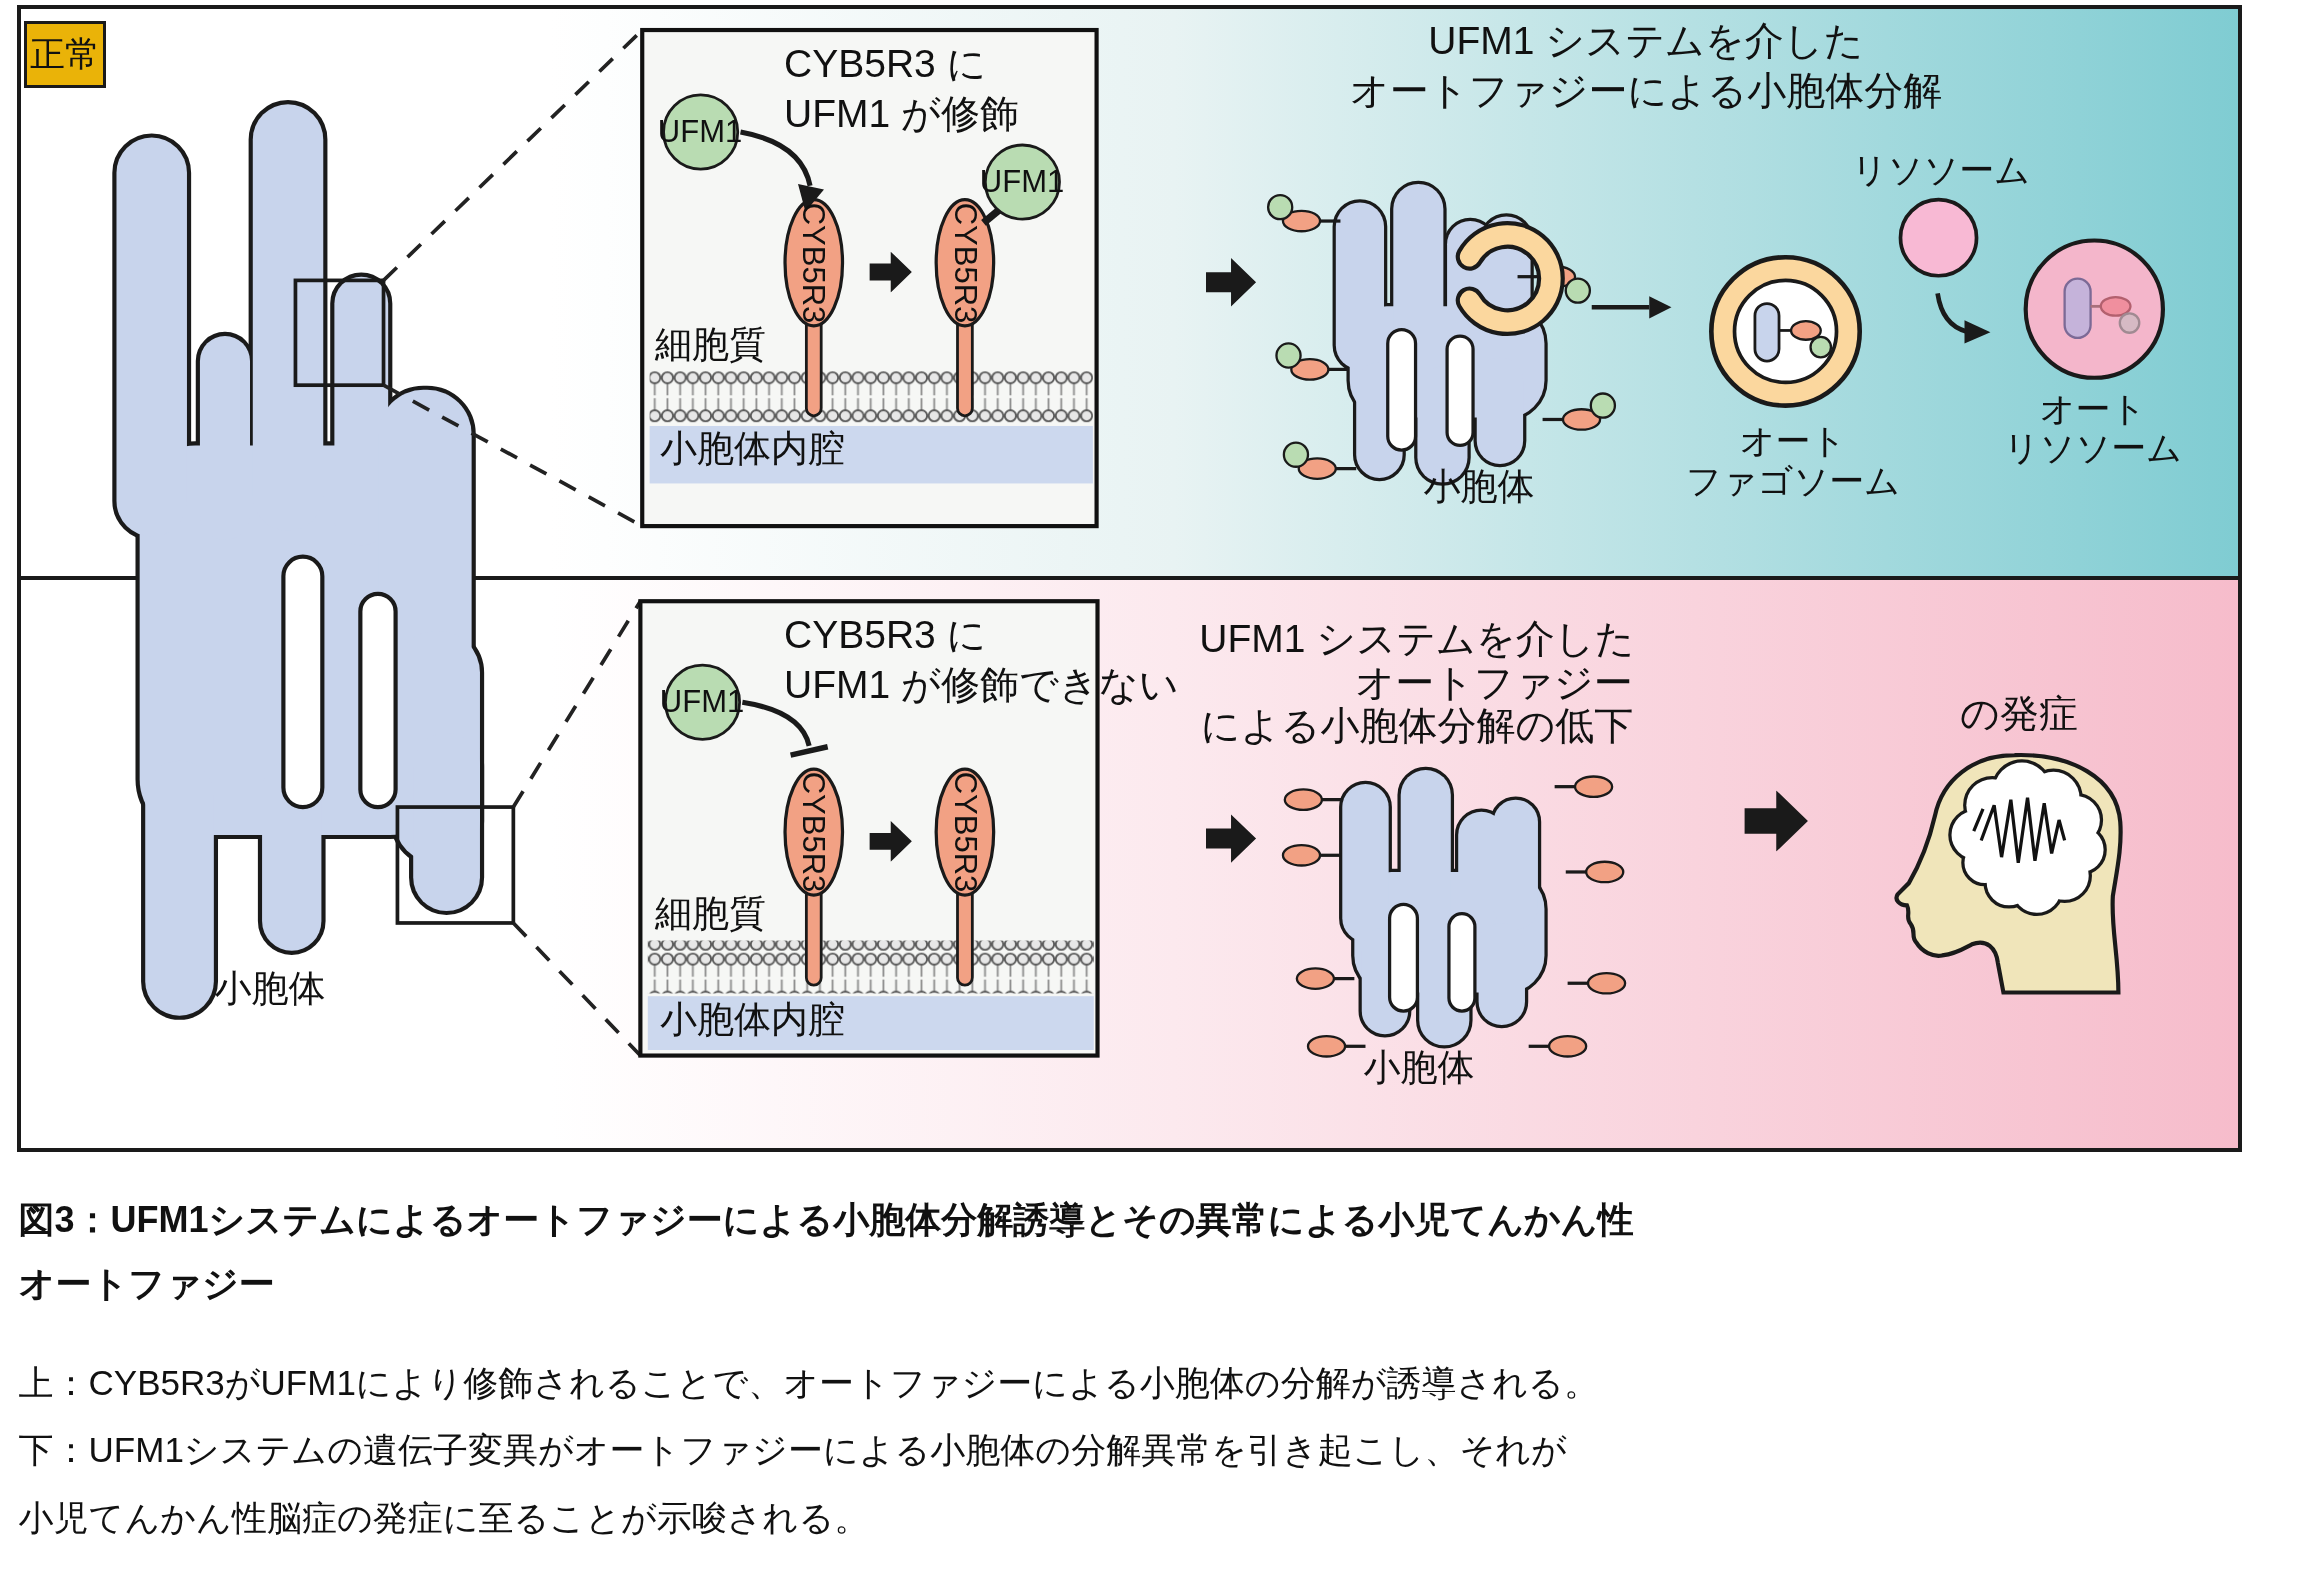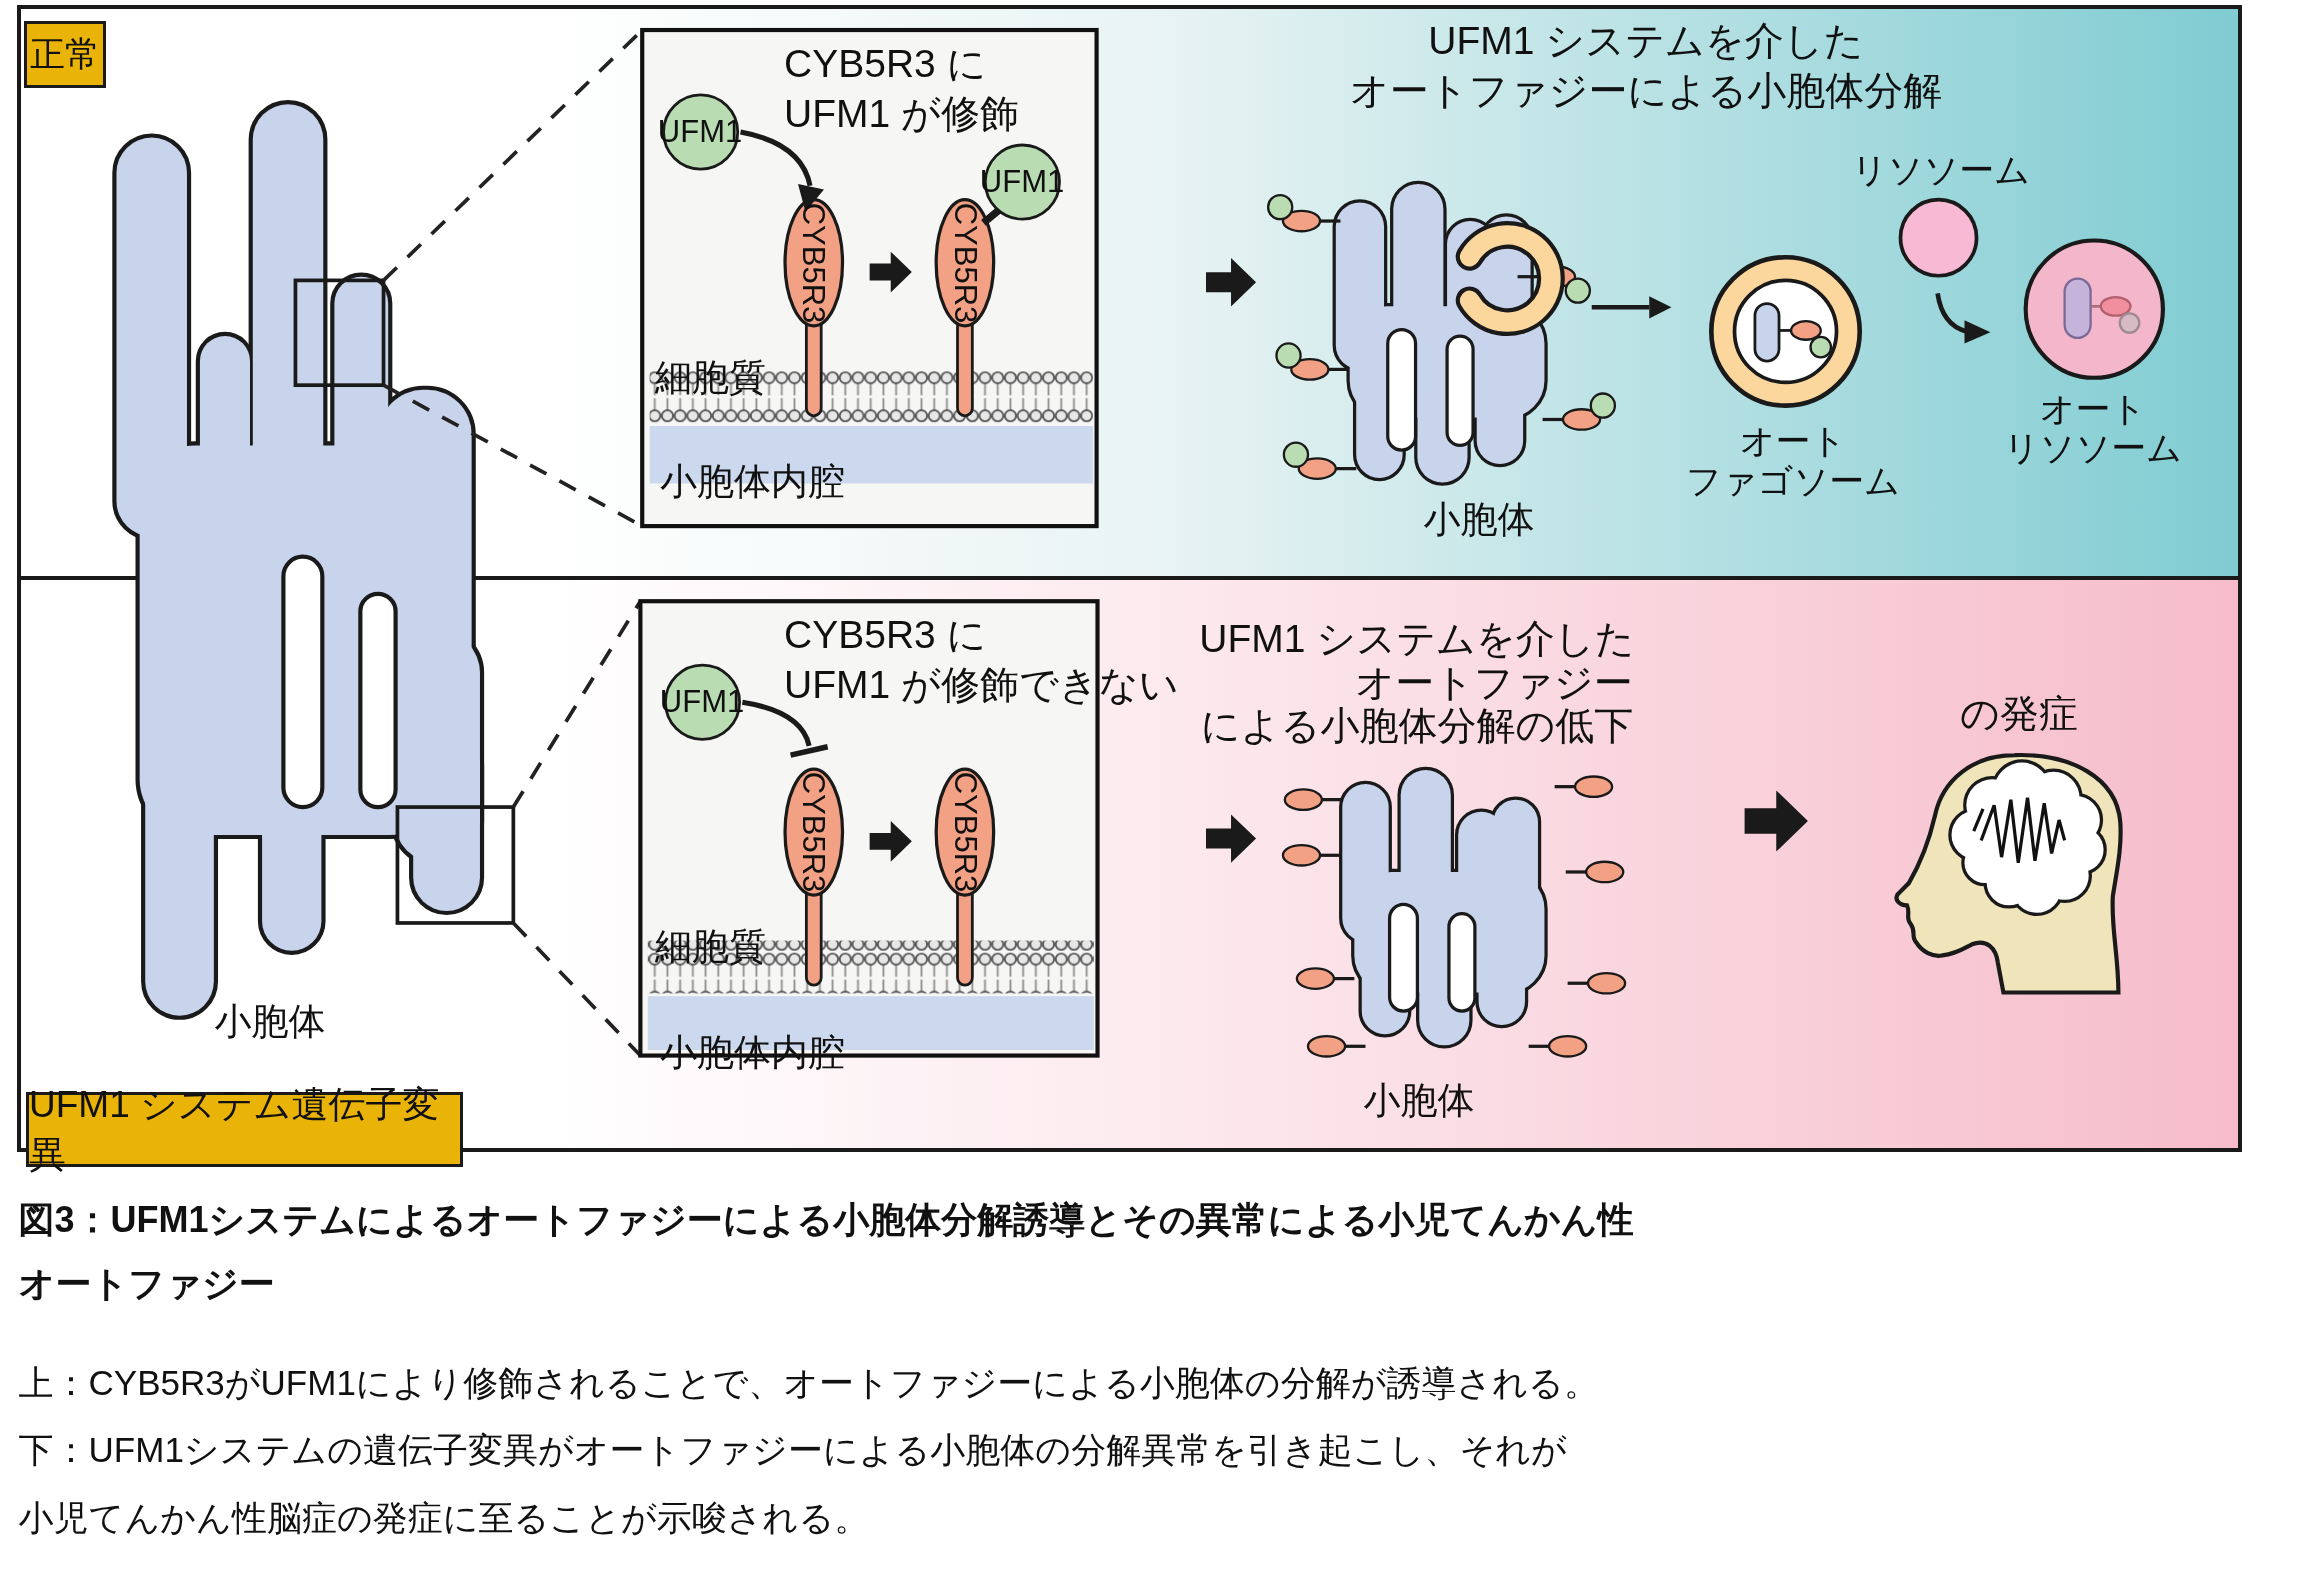--- a/index.html
+++ b/index.html
@@ -10,21 +10,21 @@
   .panel-bottom{top:578px;height:574px;background:linear-gradient(90deg,#ffffff 0%,#ffffff 24%,#fce9ee 52%,#f6bccb 100%);}
   .figure-border{position:absolute;left:16.7px;top:4.6px;width:2225px;height:1147px;
                  border:4.6px solid #1a1a1a;box-sizing:border-box;z-index:6;pointer-events:none;}
   svg.fig{position:absolute;left:16.7px;top:4.6px;z-index:4;}
   .lbl{position:absolute;z-index:8;white-space:nowrap;color:#111;line-height:1.1;}
   .ctr{transform:translateX(-50%);text-align:center;}
   .mid{transform:translate(-50%,-50%);text-align:center;}
   .rot{transform:translate(-50%,-50%) rotate(90deg);text-align:center;}
   .tagbox{position:absolute;z-index:8;background:#eab308;border:3.7px solid #1a1a1a;
           display:flex;align-items:center;justify-content:center;}
-  .f33{font-size:31px;} .f38{font-size:35px;} .f40{font-size:37px;margin-top:33px;} .f42{font-size:39px;}
+  .f33{font-size:31px;} .f38{font-size:35px;} .f40{font-size:37px;} .f42{font-size:39px;}
   .cap-h{font-size:36px;font-weight:bold;}
   .cap-b{font-size:35px;}
 </style>
 </head>
 <body>
 
 <div class="page">
 
   <div class="panel panel-top"></div>
   <div class="panel panel-bottom"></div>
@@ -279,23 +279,20 @@
   <div class="lbl ctr f42" style="left:1417px;top:618px;">UFM1 システムを介した</div>
   <div class="lbl ctr f42" style="left:1494px;top:662px;">オートファジー</div>
   <div class="lbl ctr f42" style="left:1417px;top:705px;">による小胞体分解の低下</div>
 
   <div class="lbl ctr f40" style="left:1419px;top:1048px;">小胞体</div>
 
   <div class="lbl ctr f42" style="left:2019px;top:693px;">の発症</div>
 
   <div class="lbl ctr f40" style="left:270px;top:969px;">小胞体</div>
 
-  <div class="tagbox f40" style="left:26px;top:1059px;width:431px;height:69px;">
-    <span>UFM1 システム遺伝子変異</span>
-  </div>
 
   <div class="lbl cap-h" style="left:18.6px;top:1200px;">図3：UFM1システムによるオートファジーによる小胞体分解誘導とその異常による小児てんかん性</div>
   <div class="lbl cap-h" style="left:18.6px;top:1264px;">オートファジー</div>
   <div class="lbl cap-b" style="left:18.6px;top:1364px;">上：CYB5R3がUFM1により修飾されることで、オートファジーによる小胞体の分解が誘導される。</div>
   <div class="lbl cap-b" style="left:18.6px;top:1431px;">下：UFM1システムの遺伝子変異がオートファジーによる小胞体の分解異常を引き起こし、それが</div>
   <div class="lbl cap-b" style="left:18.6px;top:1499px;">小児てんかん性脳症の発症に至ることが示唆される。</div>
 
 </div>
 
 

